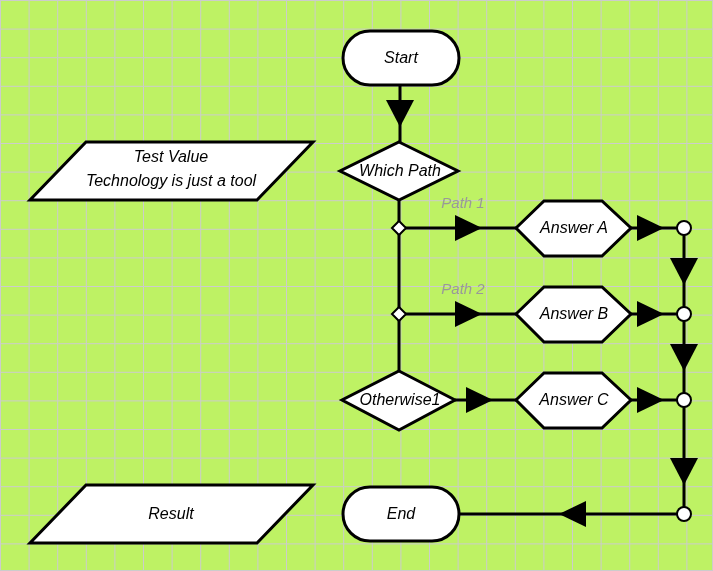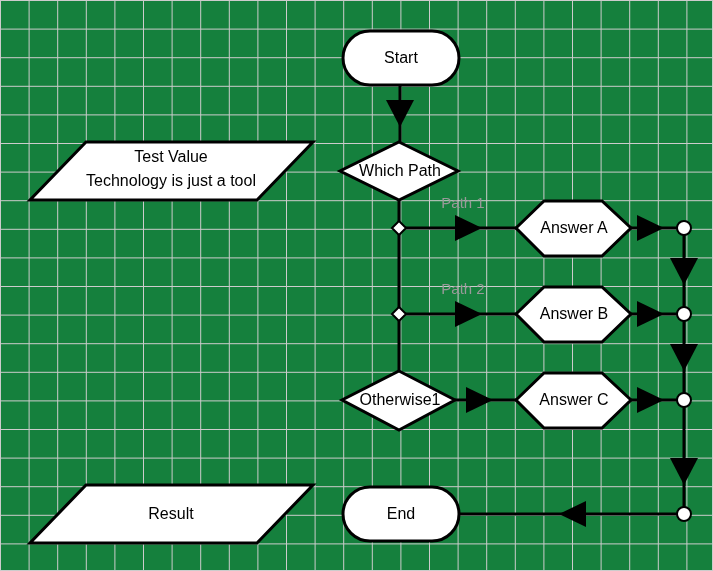--- a/index.html
+++ b/index.html
@@ -7,22 +7,23 @@
     padding: 0;
     background: #ffffff;
   }
   body {
     font-family: "Liberation Sans", sans-serif;
   }
   #canvas {
     position: relative;
     width: 713px;
     height: 571px;
-    background: #15803d;
+    background: #bef264;
     overflow: hidden;
+    font-style: italic;
   }
   #grid-layer, #diagram-layer {
     position: absolute;
     top: 0;
     left: 0;
     width: 713px;
     height: 571px;
   }
   .shape-label {
     font-family: "Liberation Sans", sans-serif;

